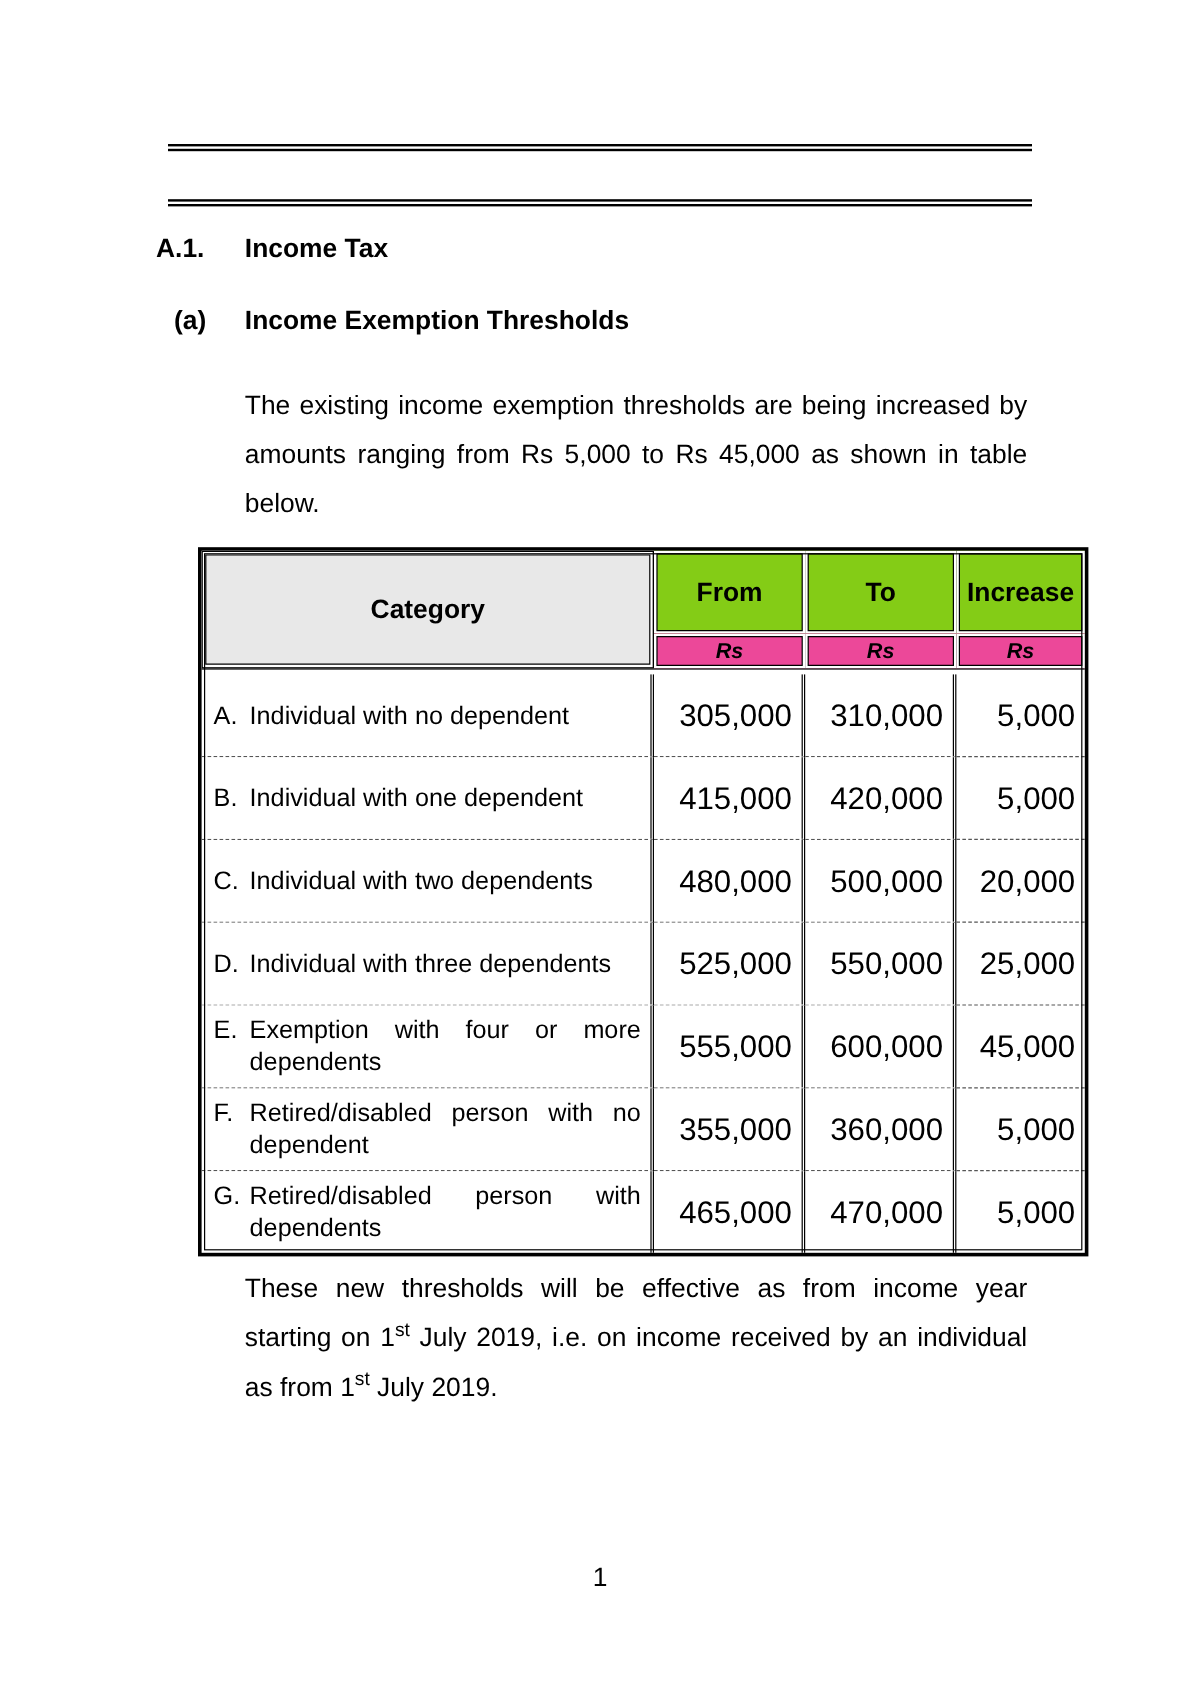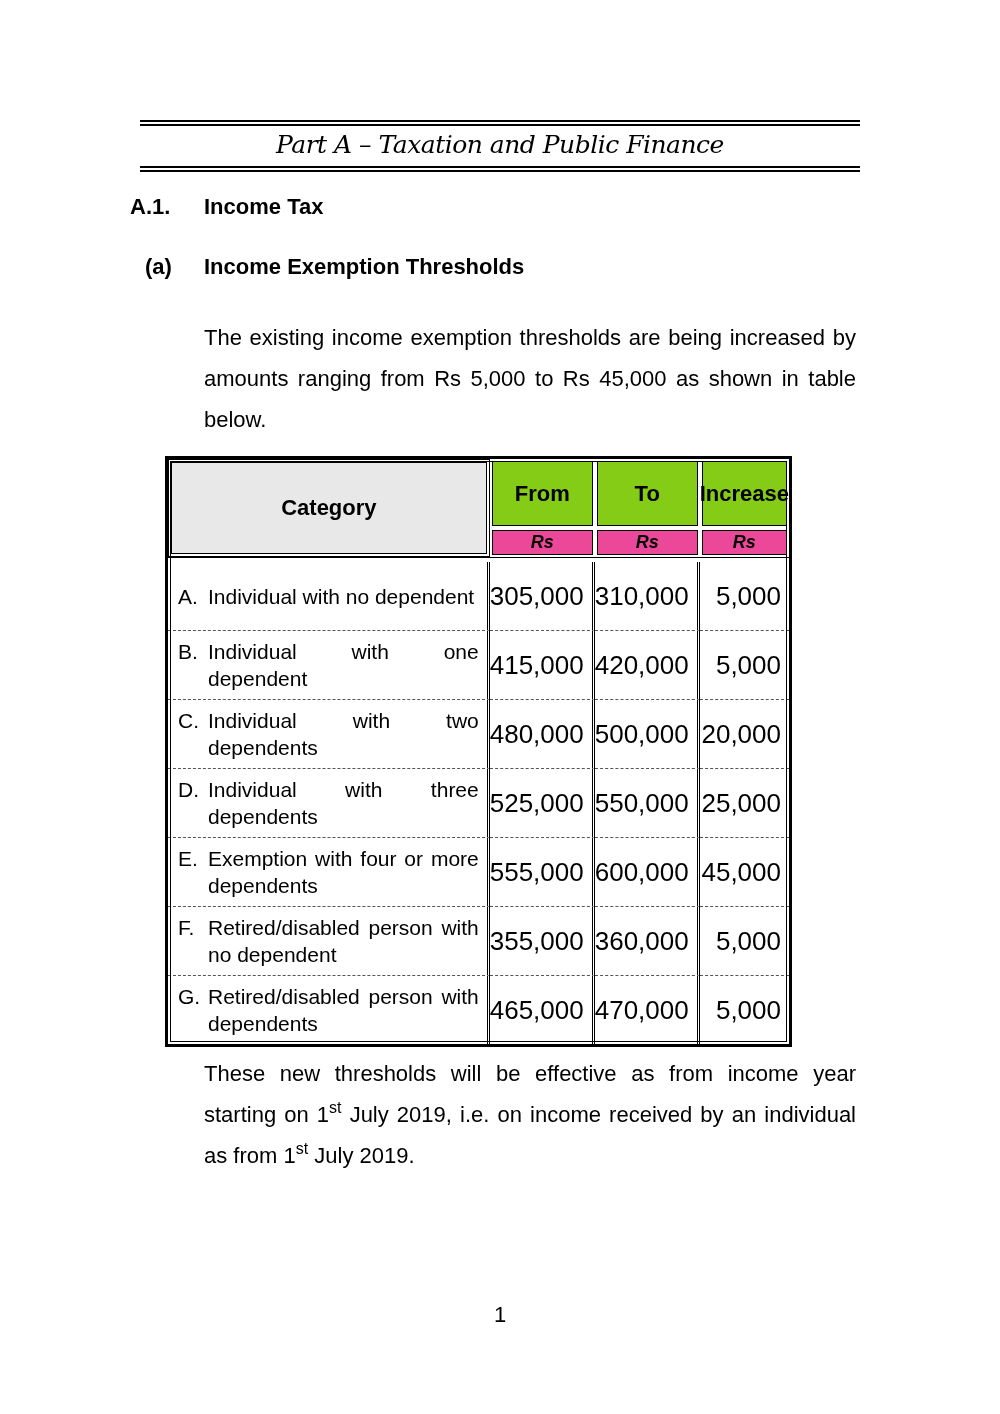--- a/index.html
+++ b/index.html
@@ -15,21 +15,21 @@
     position: absolute; left: 0; right: 0; top: 10px; text-align: center;
     font-family: "DejaVu Serif", serif; font-style: italic; font-size: 25px; letter-spacing: -0.5px;
   }
   .heading { position: absolute; font-weight: bold; font-size: 22px; }
   .para {
     position: absolute; left: 204px; width: 652px; font-size: 22px; line-height: 41px;
     text-align: justify;
   }
   sup { font-size: 16px; vertical-align: 9px; line-height: 0; }
   table.thresh {
-    position: absolute; left: 165px; top: 456px; width: 627px;
+    position: absolute; left: 165px; top: 456px; width: 742px;
     border-collapse: separate; border-spacing: 0;
     border: 3px solid #000; outline: 1px solid #000; outline-offset: -6px;
     font-size: 22px;
   }
   table.thresh td, table.thresh th { padding: 0; }
   .hcat {
     background: #e8e8e8; font-weight: bold; text-align: center;
     border: 1px solid #000; box-shadow: inset 0 0 0 2px #fff, inset 0 0 0 3px #000;
     height: 96px; width: 375px;
   }
@@ -57,21 +57,20 @@
   .num.last { border-right: none; }
   tr.datarow td { border-bottom: 1px dashed #555; }
   tr.datarow.final td { border-bottom: none; }
   .pagenum { position: absolute; left: 0; right: 0; top: 1302px; text-align: center; font-size: 22px; }
 </style>
 </head>
 <body>
 
 <div class="banner">
   <div class="dbl top"></div>
-  <div class="banner-title">Part A – Taxation and Public Finance</div>
   <div class="dbl bot"></div>
 </div>
 
 <div class="heading" style="left:130px; top:194px;">A.1.</div>
 <div class="heading" style="left:204px; top:194px;">Income Tax</div>
 
 <div class="heading" style="left:145px; top:254px;">(a)</div>
 <div class="heading" style="left:204px; top:254px;">Income Exemption Thresholds</div>
 
 <div class="para" style="top:317px;">The existing income exemption thresholds are being increased by amounts ranging from Rs 5,000 to Rs 45,000 as shown in table below.</div>

